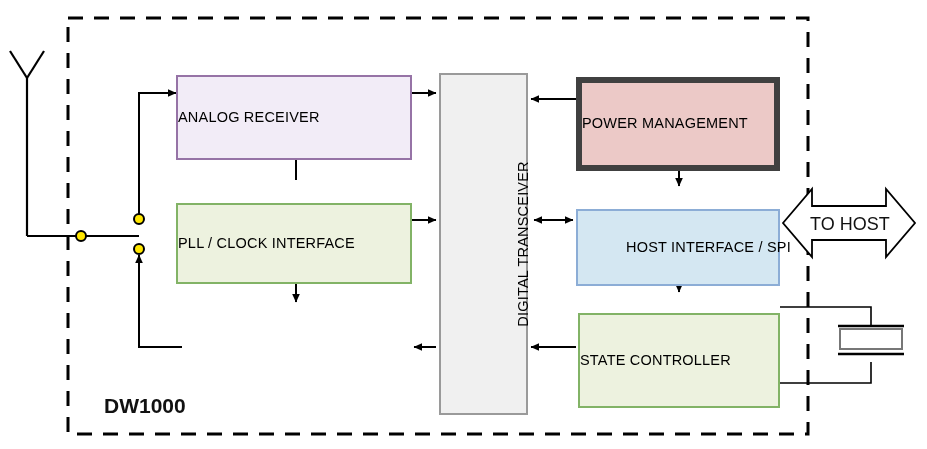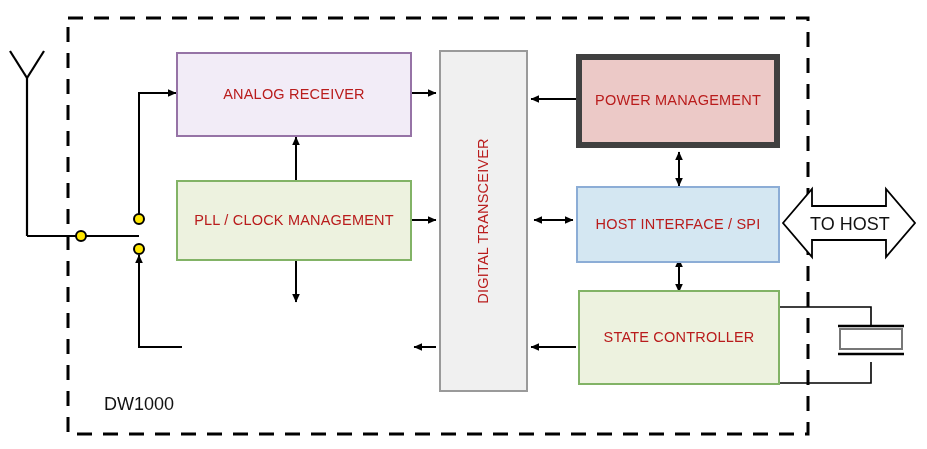--- a/index.html
+++ b/index.html
@@ -22,26 +22,27 @@
     left: 0;
     top: 0;
     width: 927px;
     height: 449px;
   }
   .blk {
     position: absolute;
     box-sizing: border-box;
     display: flex;
     align-items: center;
-    justify-content: center;
+    justify-content: flex-start;
     text-align: center;
     font-size: 14.5px;
-    color: #b91c1c;
+    color: #000000;
     letter-spacing: 0.2px;
     z-index: 3;
+    margin-top: 23px;
   }
   .blk span {
     display: block;
     line-height: 1.1;
     white-space: nowrap;
   }
   .blk-rx {
     background: #f2ecf7;
     border: 2px solid #9673a6;
   }
@@ -65,27 +66,29 @@
     transform: rotate(-90deg);
     transform-origin: center center;
   }
   .blk-pwr {
     background: #ecc9c7;
     border: 6px solid #404040;
   }
   .blk-host {
     background: #d4e7f2;
     border: 2px solid #8cadd6;
+    padding-left: 48px;
   }
   .free-label {
     position: absolute;
-    font-size: 18px;
+    font-size: 21px;
     color: #111111;
     z-index: 4;
     white-space: nowrap;
+    font-weight: bold;
   }
   .host-arrow-label {
     position: absolute;
     font-size: 18px;
     color: #111111;
     z-index: 5;
     white-space: nowrap;
   }
 </style>
 </head>
@@ -154,21 +157,21 @@
 
     <path d="M783,223 L812,189 L812,206 L886,206 L886,189 L915,223
              L886,257 L886,240 L812,240 L812,257 Z" fill="#ffffff" stroke="#000000" stroke-width="1.8" stroke-linejoin="miter"></path>
   </svg>
 
   <div class="blk blk-rx" style="left:176px; top:52px; width:236px; height:85px;">
     <span>ANALOG RECEIVER</span>
   </div>
 
   <div class="blk blk-pll" style="left:176px; top:180px; width:236px; height:81px;">
-    <span>PLL / CLOCK MANAGEMENT</span>
+    <span>PLL / CLOCK INTERFACE</span>
   </div>
 
 
   <div class="blk blk-dig" style="left:439px; top:50px; width:89px; height:342px;">
     <span>DIGITAL TRANSCEIVER</span>
   </div>
 
   <div class="blk blk-pwr" style="left:576px; top:54px; width:204px; height:94px;">
     <span>POWER MANAGEMENT</span>
   </div>

